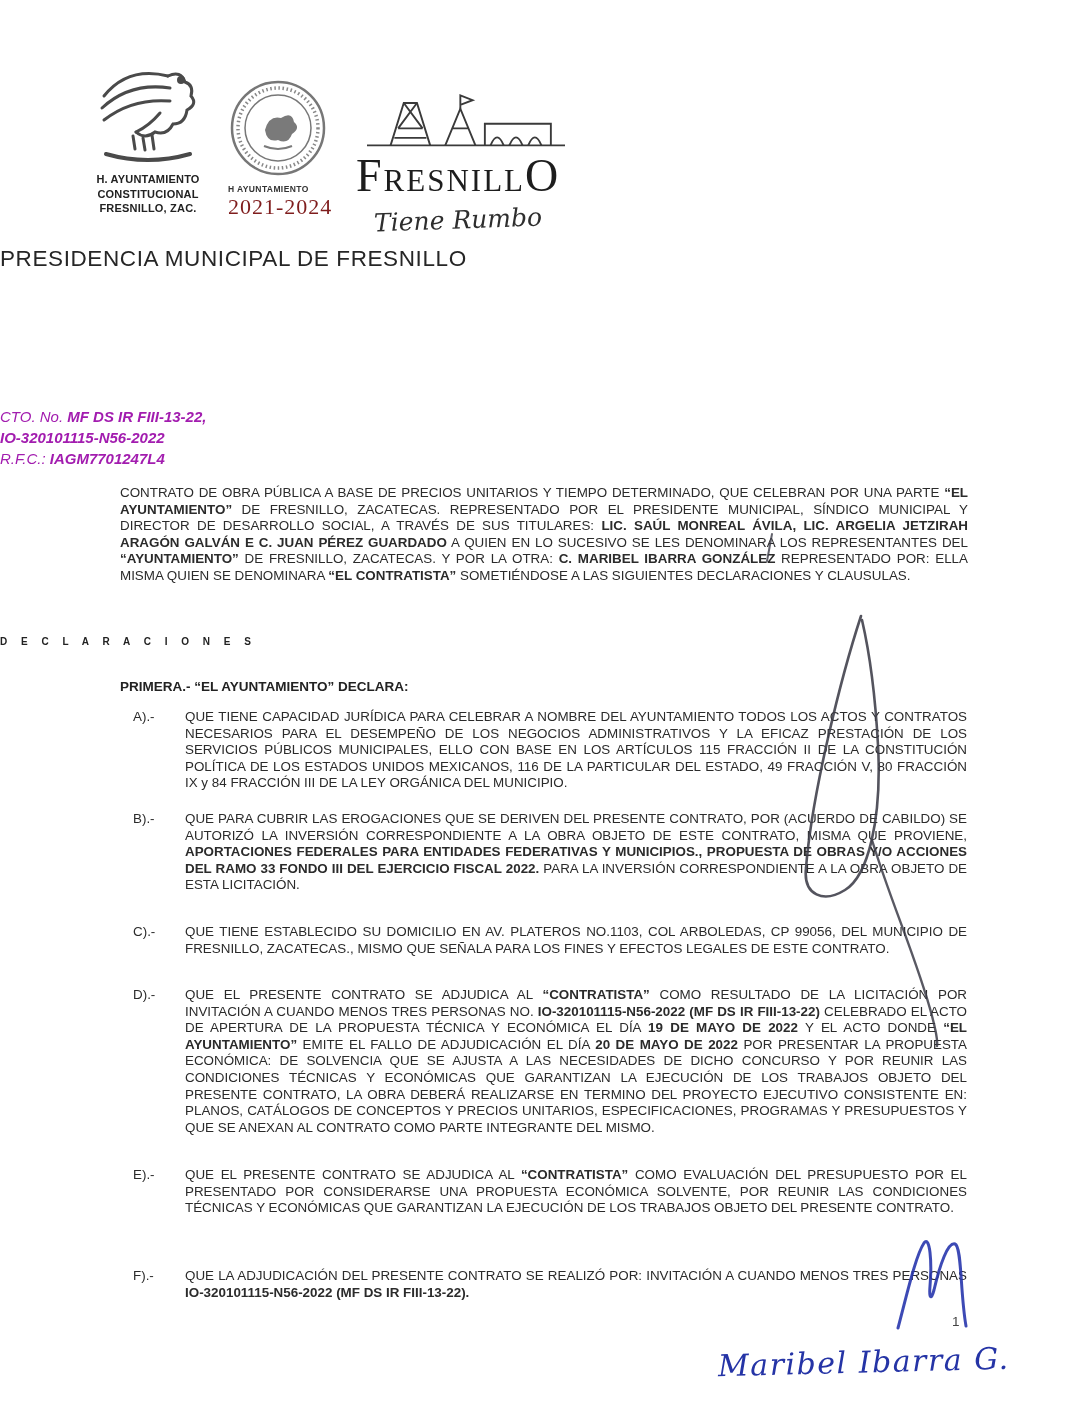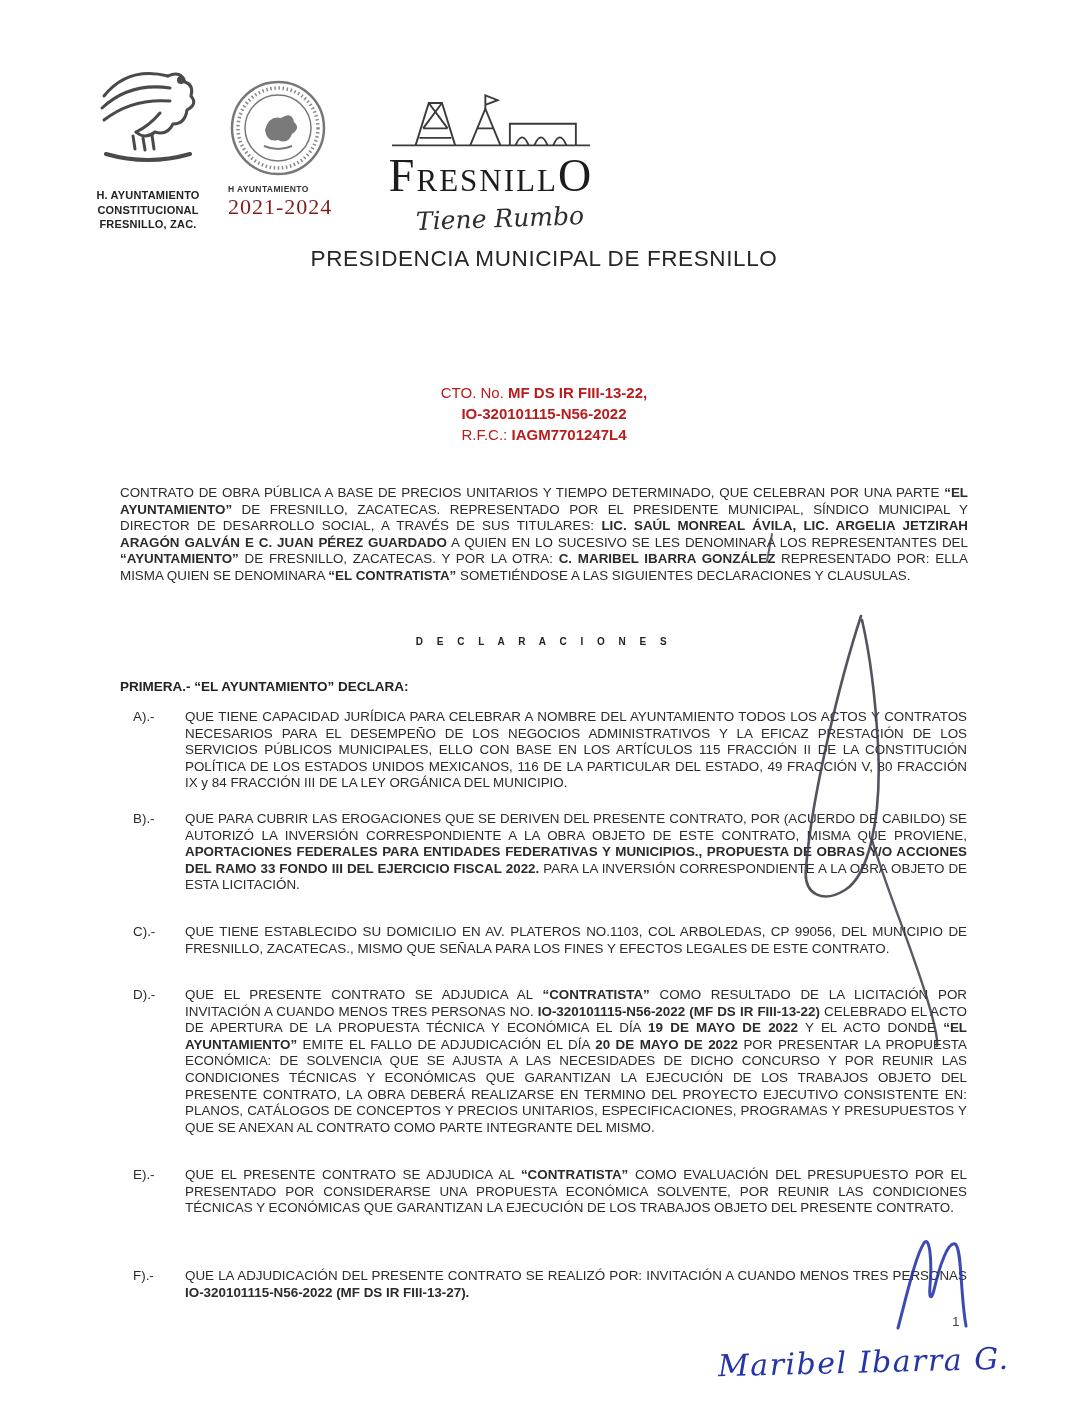--- a/index.html
+++ b/index.html
@@ -8,40 +8,40 @@
     width:1088px;height:1408px;
     margin:0 auto;
     background:#ffffff;
     font-family:"Liberation Sans",sans-serif;
     color:#2b2b2b;
     overflow:hidden;
   }
   .abs{position:absolute;}
   .para{font-size:13.4px;line-height:16.6px;text-align:justify;}
   .b{font-weight:700;}
-  .centerline{left:0;width:100%;text-align:center;}
+  .centerline{left:0;width:100%;}
 
   
   .seal-left{left:78px;top:52px;width:140px;text-align:center;}
-  .seal-left .seal-text{font-size:11px;font-weight:700;line-height:14.5px;color:#222;margin-top:20px;letter-spacing:.2px;}
+  .seal-left .seal-text{font-size:11px;font-weight:700;line-height:14.5px;color:#222;margin-top:4px;letter-spacing:.2px;}
   .seal-center{left:228px;top:78px;width:116px;text-align:left;}
   .seal-center .line1{font-size:8.5px;font-weight:700;color:#333;margin-top:2px;letter-spacing:.4px;}
   .seal-center .line2{font-size:22px;font-family:Liberation Serif, serif;color:#7f1d1d;letter-spacing:1px;}
-  .brand{left:356px;top:86px;width:270px;text-align:center;}
+  .brand{left:356px;top:86px;width:270px;text-align:left;}
   .brand-name{font-family:"Liberation Serif",serif;color:#1d1d1d;letter-spacing:2px;line-height:40px;white-space:nowrap;}
   .brand-cap{font-size:46px;}
   .brand-mid{font-size:31px;}
   .brand-tagline{font-family:"DejaVu Serif",serif;font-style:italic;font-size:25px;color:#2e2e2e;margin-top:-2px;margin-left:18px;transform:rotate(-2deg);}
 
   
   .title1{top:246px;font-size:22.5px;color:#262626;letter-spacing:.6px;}
   .title2{top:301px;font-size:24px;font-weight:700;color:#1f1f1f;letter-spacing:.3px;}
   .title3{top:352px;font-size:15.8px;font-weight:700;color:#222;}
 
-  .refblock{top:382px;font-size:15px;line-height:21px;color:#b91c1c;}
+  .refblock{top:406px;font-size:15px;line-height:21px;color:#a21caf;font-style:italic;}
 
   .intro{left:120px;top:485px;width:848px;}
 
   .decl-heading{top:636px;font-size:10px;font-weight:700;letter-spacing:5.5px;color:#222;}
   .primera{left:120px;top:679px;font-size:13.5px;font-weight:700;color:#222;}
 
   .item{left:133px;width:834px;display:flex;}
   .item-label{flex:0 0 52px;font-size:13.4px;line-height:16.6px;}
   .item-body{flex:1;}
   .item-a{top:709px;}
@@ -145,21 +145,21 @@
     <div class="item-body para"><span>QUE EL PRESENTE CONTRATO SE ADJUDICA AL </span><span class="b">“CONTRATISTA”</span><span> COMO RESULTADO DE LA LICITACIÓN POR INVITACIÓN A CUANDO MENOS TRES PERSONAS NO. </span><span class="b">IO-320101115-N56-2022 (MF DS IR FIII-13-22)</span><span> CELEBRADO EL ACTO DE APERTURA DE LA PROPUESTA TÉCNICA Y ECONÓMICA EL DÍA </span><span class="b">19 DE MAYO DE 2022</span><span> Y EL ACTO DONDE </span><span class="b">“EL AYUNTAMIENTO”</span><span> EMITE EL FALLO DE ADJUDICACIÓN EL DÍA </span><span class="b">20 DE MAYO DE 2022</span><span> POR PRESENTAR LA PROPUESTA ECONÓMICA:  DE SOLVENCIA QUE SE AJUSTA A LAS NECESIDADES DE DICHO CONCURSO Y POR REUNIR LAS CONDICIONES TÉCNICAS Y ECONÓMICAS QUE GARANTIZAN LA EJECUCIÓN DE LOS TRABAJOS OBJETO DEL PRESENTE CONTRATO, LA OBRA DEBERÁ REALIZARSE EN TERMINO DEL PROYECTO EJECUTIVO CONSISTENTE EN: PLANOS, CATÁLOGOS DE CONCEPTOS Y PRECIOS UNITARIOS, ESPECIFICACIONES, PROGRAMAS Y PRESUPUESTOS Y QUE SE ANEXAN AL CONTRATO COMO PARTE INTEGRANTE DEL MISMO.</span></div>
   </div>
 
   <div class="abs item item-e">
     <span class="item-label">E).-</span>
     <div class="item-body para"><span>QUE EL PRESENTE CONTRATO SE ADJUDICA AL </span><span class="b">“CONTRATISTA”</span><span> COMO EVALUACIÓN DEL PRESUPUESTO POR EL PRESENTADO POR CONSIDERARSE UNA PROPUESTA ECONÓMICA SOLVENTE, POR REUNIR LAS CONDICIONES TÉCNICAS Y ECONÓMICAS QUE GARANTIZAN LA EJECUCIÓN DE LOS TRABAJOS OBJETO DEL PRESENTE CONTRATO.</span></div>
   </div>
 
   <div class="abs item item-f">
     <span class="item-label">F).-</span>
-    <div class="item-body para"><span>QUE LA ADJUDICACIÓN DEL PRESENTE CONTRATO SE REALIZÓ POR: INVITACIÓN A CUANDO MENOS TRES PERSONAS  </span><span class="b">IO-320101115-N56-2022 (MF DS IR FIII-13-27).</span></div>
+    <div class="item-body para"><span>QUE LA ADJUDICACIÓN DEL PRESENTE CONTRATO SE REALIZÓ POR: INVITACIÓN A CUANDO MENOS TRES PERSONAS  </span><span class="b">IO-320101115-N56-2022 (MF DS IR FIII-13-22).</span></div>
   </div>
 
   <div class="abs pagenum">1</div>
   <div class="abs signature">Maribel Ibarra G.</div>
 
   <svg class="abs ink-overlay" width="1088" height="1408" viewBox="0 0 1088 1408">
     <path d="M861,616 C842,674 812,792 806,868 C803,896 824,903 845,890 C868,876 882,820 878,745 C875,690 868,646 862,620" stroke="#3c3c48" stroke-width="2.6" fill="none" stroke-linecap="round" opacity="0.88"></path>
     <path d="M872,840 C890,900 918,962 932,1016 C936,1031 938,1040 937,1046" stroke="#3c3c48" stroke-width="2.4" fill="none" stroke-linecap="round" opacity="0.85"></path>
     <path d="M772,534 L767,561" stroke="#3c3c48" stroke-width="2" fill="none" stroke-linecap="round" opacity="0.8"></path>
     <path d="M898,1328 C908,1290 916,1255 924,1243 C930,1235 932,1262 930,1286 C929,1298 931,1301 934,1290 C940,1264 948,1242 955,1244 C962,1247 960,1292 966,1326" stroke="#2836ad" stroke-width="3" fill="none" stroke-linecap="round" opacity="0.9"></path>

